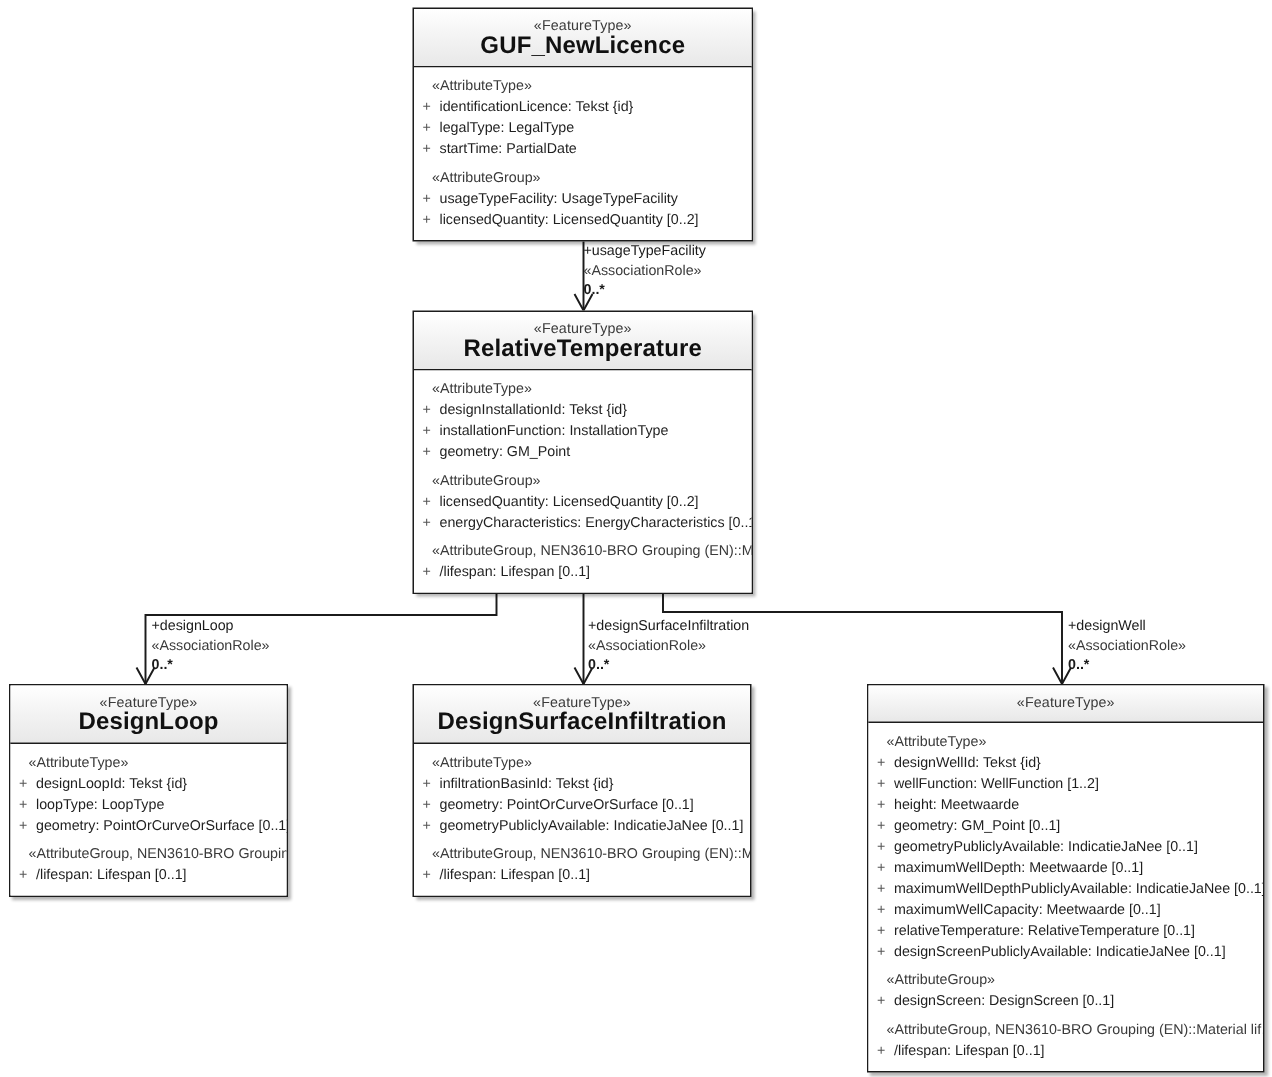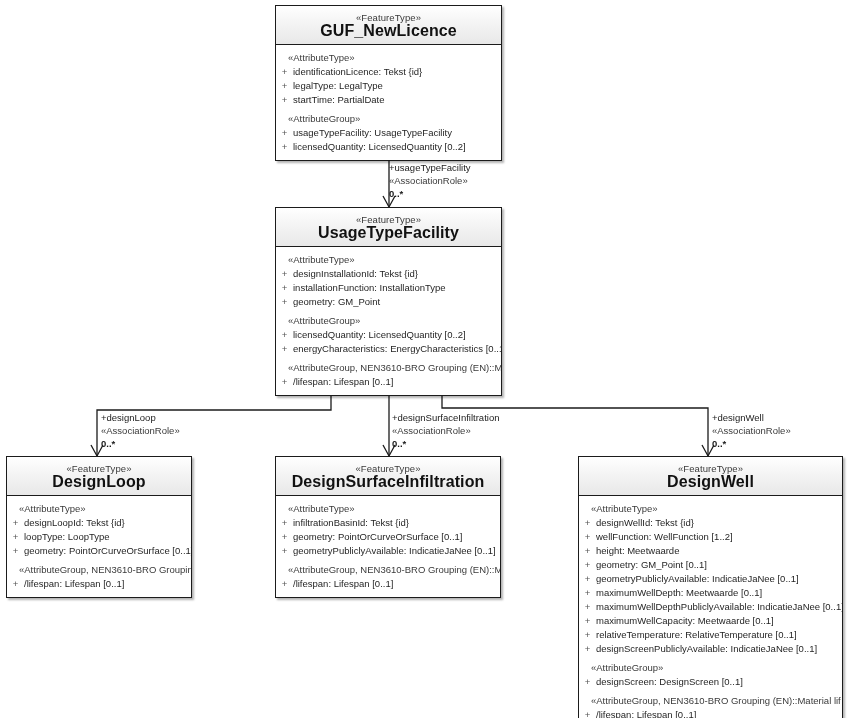--- a/index.html
+++ b/index.html
@@ -158,21 +158,21 @@
       <div class="attr-row">
         <span class="attr-vis">+</span>
         <span class="attr-text">licensedQuantity: LicensedQuantity [0..2]</span>
       </div>
     </div>
   </div>
 
   <div class="uml-class" style="left:275px; top:207px; width:227px;">
     <div class="uml-header">
       <span class="stereo-head">«FeatureType»</span>
-      <span class="class-name">UsageTypeFacility</span>
+      <span class="class-name">RelativeTemperature</span>
     </div>
     <div class="uml-body">
       <div class="group-label">«AttributeType»</div>
       <div class="attr-row">
         <span class="attr-vis">+</span>
         <span class="attr-text">designInstallationId: Tekst {id}</span>
       </div>
       <div class="attr-row">
         <span class="attr-vis">+</span>
         <span class="attr-text">installationFunction: InstallationType</span>
@@ -252,21 +252,20 @@
       <div class="attr-row">
         <span class="attr-vis">+</span>
         <span class="attr-text">/lifespan: Lifespan [0..1]</span>
       </div>
     </div>
   </div>
 
   <div class="uml-class" style="left:578px; top:456px; width:265px;">
     <div class="uml-header">
       <span class="stereo-head">«FeatureType»</span>
-      <span class="class-name">DesignWell</span>
     </div>
     <div class="uml-body">
       <div class="group-label">«AttributeType»</div>
       <div class="attr-row">
         <span class="attr-vis">+</span>
         <span class="attr-text">designWellId: Tekst {id}</span>
       </div>
       <div class="attr-row">
         <span class="attr-vis">+</span>
         <span class="attr-text">wellFunction: WellFunction [1..2]</span>

